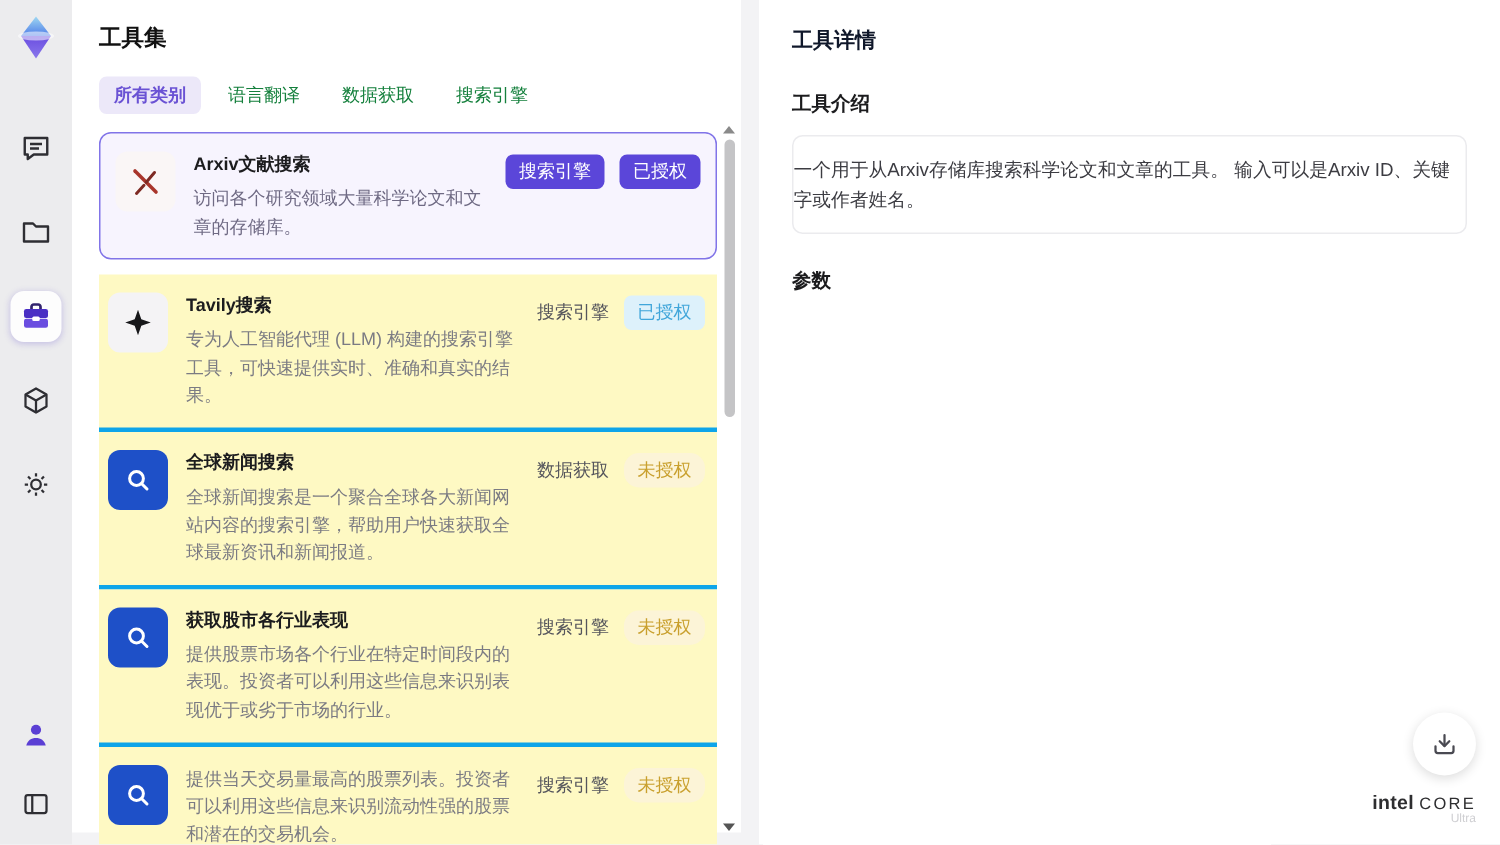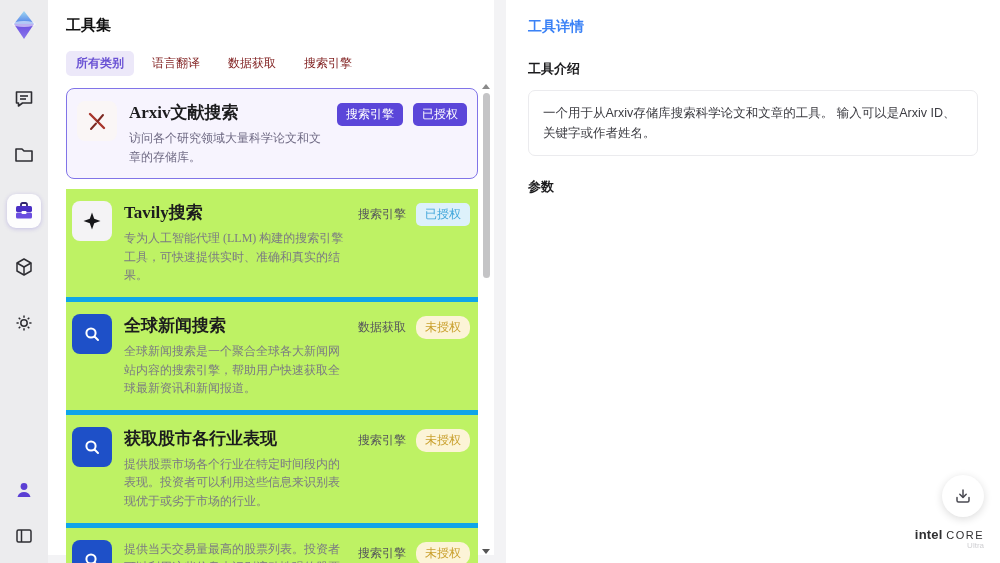--- a/index.html
+++ b/index.html
@@ -20,39 +20,39 @@
   .rail-btn { width:34px; height:34px; display:flex; align-items:center; justify-content:center;
     border-radius:9px; cursor:pointer; }
   .rail-btn.active { background:#fdfdfd; box-shadow:0 1px 4px rgba(80,60,200,.25); }
   .rail-bottom { position:absolute; bottom:10px; left:0; width:48px;
     display:flex; flex-direction:column; align-items:center; gap:12px; }
   .rail svg { display:block; }
 
   
   .list-panel {
     width:446px; flex:0 0 446px; background:#ffffff; height:555px;
-    padding:16px 0 0 18px; position:relative;font-family:Liberation Serif, serif;
+    padding:16px 0 0 18px; position:relative;
   }
   .list-title { font-size:15px; font-weight:bold; color:#111; margin-bottom:16px; }
   .tabs { display:flex; align-items:flex-start; gap:8px; margin-bottom:12px; }
-  .tab { font-size:12px; color:#7f1d1d; padding:4px 10px; border-radius:5px; cursor:pointer; white-space:nowrap; }
+  .tab { font-size:12px; color:#15803d; padding:4px 10px; border-radius:5px; cursor:pointer; white-space:nowrap; }
   .tab.active { color:#6a52d4; background:#ece8f9; font-weight:bold; }
 
   .tool-list { width:412px; height:475px; overflow:hidden; }
   .card { display:flex; align-items:flex-start; padding:12px 8px 12px 6px;
-    border-bottom:5px solid #0ea5e9; cursor:pointer; background:#bef264; }
+    border-bottom:3px solid #0ea5e9; cursor:pointer; background:#fef9c3; }
   .card.selected { border:1px solid #8174e8; background:#f7f4fe; border-radius:8px;
     padding:12px 10px; margin-bottom:10px; }
   .card-icon { width:40px; height:40px; border-radius:8px; flex:0 0 40px;
     display:flex; align-items:center; justify-content:center; margin-right:12px; }
   .icon-light { background:#f4f3f5; }
   .icon-arxiv { background:#faf6f6; }
   .icon-blue  { background:#1e50c8; }
   .card-body { flex:1 1 auto; min-width:0; padding-right:10px; }
-  .card-title { font-size:17px; font-weight:bold; color:#1c1c1e; margin-bottom:5px; }
+  .card-title { font-size:12px; font-weight:bold; color:#1c1c1e; margin-bottom:5px; }
   .card-desc { font-size:12px; color:#7b7b83; line-height:1.55; }
   .card.selected .card-desc { color:#6f6a84; }
   .card-meta { display:flex; align-items:center; gap:10px; flex:0 0 auto; padding-top:2px; }
   .badge { font-size:12px; padding:3px 9px; border-radius:5px; white-space:nowrap; }
   .badge.solid { background:#5b46d9; color:#fff; }
   .badge.blue { background:#ddf1fb; color:#41a6da; }
   .badge.yellow { background:#fcf4d7; color:#c9a02e;border-radius:10px; }
   .cat-text { font-size:12px; color:#55555c; white-space:nowrap; }
 
   
@@ -60,24 +60,24 @@
   .sb-arrow { width:0; height:0; border-left:4px solid transparent; border-right:4px solid transparent; margin:0 auto; }
   .sb-up { border-bottom:5px solid #8a8a8a; }
   .sb-down { border-top:5px solid #555; position:absolute; bottom:2px; left:1px; }
   .sb-thumb { width:7px; margin:4px auto 0; height:185px; background:#c4c4c6; border-radius:4px; }
 
   
   .gap { width:12px; flex:0 0 12px; background:#f3f3f5; }
 
   
   .detail-panel { flex:1 1 auto; background:#fff; height:563px; padding:18px 22px; position:relative; }
-  .detail-title { font-size:14px; font-weight:bold; color:#3b82f6; margin-bottom:24px; }
+  .detail-title { font-size:14px; font-weight:bold; color:#0f172a; margin-bottom:24px; }
   .section-heading { font-size:13px; font-weight:bold; color:#1b1b1d; margin-bottom:12px; }
   .info-box { border:1px solid #ebebee; border-radius:7px; background:#fff;
-    padding:12px 14px; margin-bottom:22px; }
+    padding:12px 0; margin-bottom:22px; }
   .intro-text { font-size:12.5px; color:#3c3c42; line-height:1.6; }
   .param-head { display:flex; align-items:baseline; gap:8px; margin-bottom:8px; }
   .param-name { font-size:13px; font-weight:bold; color:#1b1b1d; }
   .param-type { font-size:11px; color:#9a9aa2; }
   .param-required { font-size:11px; color:#e5446d; }
   .param-desc { font-size:12px; color:#55555c; }
 
   
   .fab { position:absolute; right:16px; bottom:46px; width:42px; height:42px; border-radius:50%;
     background:#fff; box-shadow:0 2px 8px rgba(0,0,0,.14); display:flex; align-items:center;

